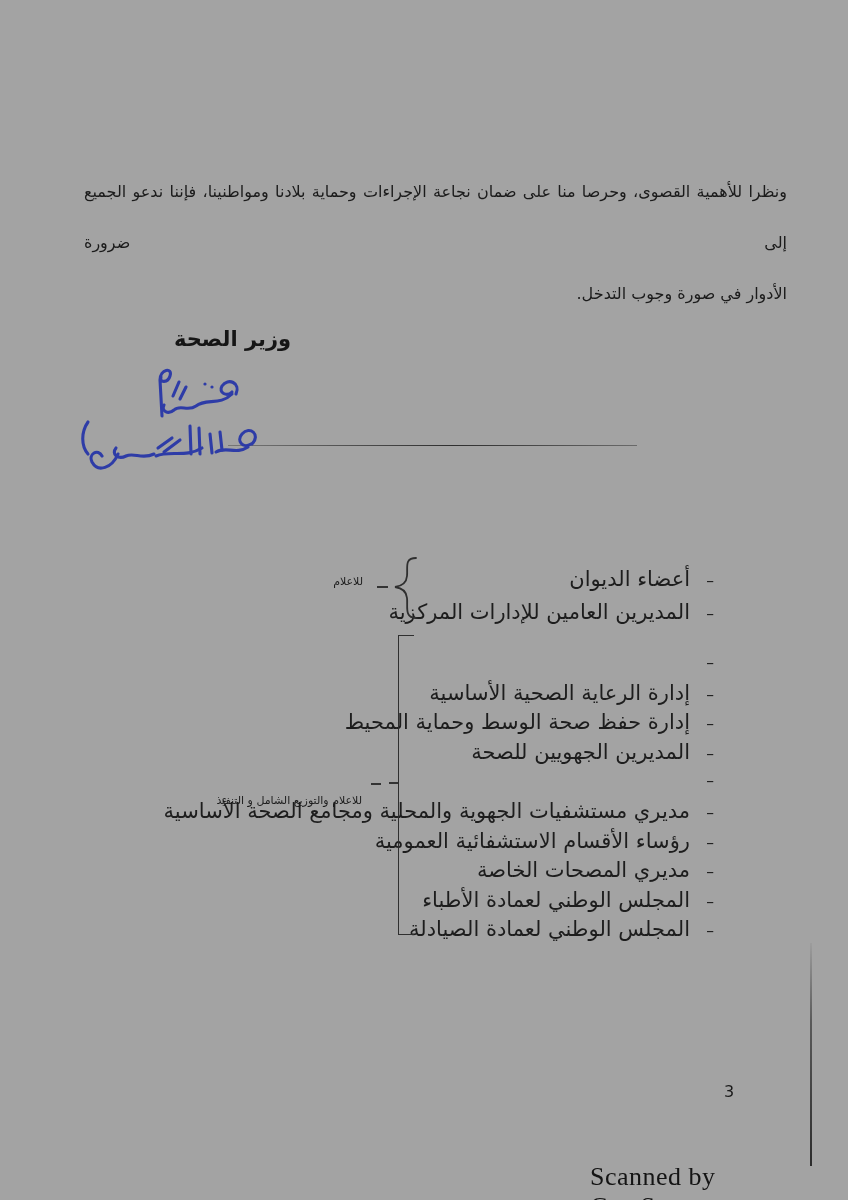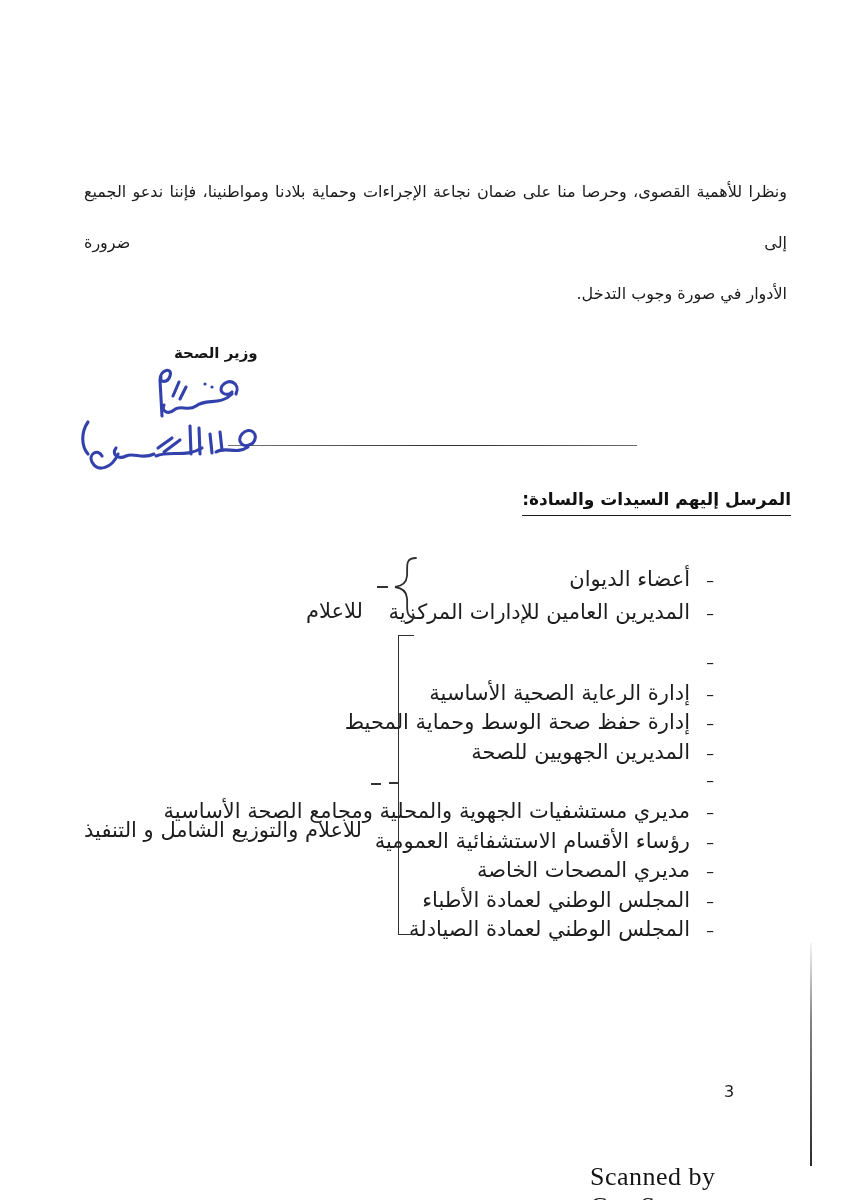--- a/index.html
+++ b/index.html
@@ -1,20 +1,20 @@
 <!DOCTYPE html>
 <html lang="ar"><head>
 <meta charset="utf-8">
 <style>
   html,body{margin:0;padding:0;background:#e8e8e8;}
   .page{
     position:relative;
     width:848px;height:1200px;
     margin:0 auto;
-    background:#ffffff;
+    background:#a3a3a3;
     overflow:hidden;
     font-family:"DejaVu Sans",sans-serif;
     color:#1d1d1d;
   }
   
   .paragraph{
     position:absolute;
     left:84px;top:166px;width:703px;
     direction:rtl;
     font-size:16px;
@@ -23,42 +23,42 @@
   }
   .par-line{white-space:nowrap;text-align:right;}
   .par-line.just{
     white-space:normal;
     text-align:justify;
     text-align-last:justify;
   }
   
   .minister-label{
     position:absolute;left:174px;top:327px;
-    direction:rtl;font-size:15px;font-weight:bold;color:#161616;margin-top:17px;
+    direction:rtl;font-size:21px;font-weight:bold;color:#161616;
   }
   .sig-rule{
     position:absolute;left:228px;top:445px;width:409px;height:1.4px;
     background:linear-gradient(to right,#777 0%,#2f2f2f 55%,#6a6a6a 100%);
   }
   .signature-svg{position:absolute;left:76px;top:356px;width:292px;height:126px;}
   
   .recipients-heading{
     position:absolute;right:57px;top:489px;
     direction:rtl;font-size:17px;font-weight:bold;color:#111;
     padding-bottom:6px;border-bottom:1.7px solid #1a1a1a;
   }
   
   .dist-rows{position:absolute;right:134px;direction:rtl;}
   .dist-row{display:flex;direction:rtl;align-items:baseline;}
   .g1 .dist-row{height:33px;line-height:33px;}
   .g2 .dist-row{height:29.6px;line-height:29.6px;}
   .marker{width:24px;font-size:15.5px;color:#222;flex:0 0 auto;}
   .item-text{font-size:21px;color:#1d1d1d;white-space:nowrap;}
   .group-label{
-    position:absolute;direction:rtl;font-size:21px;color:#1d1d1d;white-space:nowrap;margin-top:24px;
+    position:absolute;direction:rtl;font-size:11px;color:#1d1d1d;white-space:nowrap;
   }
   .hdash{position:absolute;background:#333;}
   .brace1{position:absolute;left:390px;top:556px;width:30px;height:64px;}
   .bracket2{
     position:absolute;left:398px;top:635px;width:15px;height:298px;
     border-left:1.6px solid #2f2f2f;
     border-top:1.6px solid #2f2f2f;
     border-bottom:1.6px solid #2f2f2f;
   }
   
@@ -102,21 +102,20 @@
       <path d="M146 94 L144 76 M136 97 L134 78"></path>
       <path d="M124 98 L123 72 M115 98 L114 70"></path>
       <path d="M126 92 C110 102 94 94 80 100"></path>
       <path d="M104 84 L88 96 M96 82 L82 92"></path>
       <path d="M78 98 C66 104 58 96 50 100 C42 104 35 98 40 92"></path>
       <path d="M42 98 C36 112 22 117 16 106 C12 98 22 92 26 100"></path>
       <path d="M12 66 C5 76 5 90 12 98"></path>
     </g>
   </svg>
 
-  <div class="recipients-heading">المرسل إليهم السيدات والسادة:</div>
 
   <div class="dist-rows g1" style="top:563px;">
     <div class="dist-row">
       <span class="marker">–</span>
       <span class="item-text">أعضاء الديوان</span>
     </div>
     <div class="dist-row">
       <span class="marker">–</span>
       <span class="item-text">المديرين العامين للإدارات المركزية</span>
     </div>

